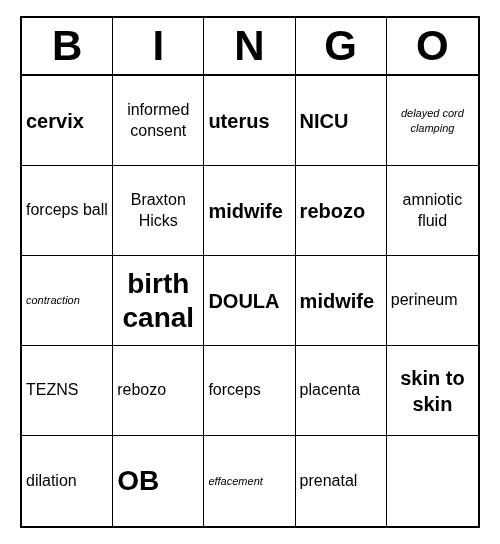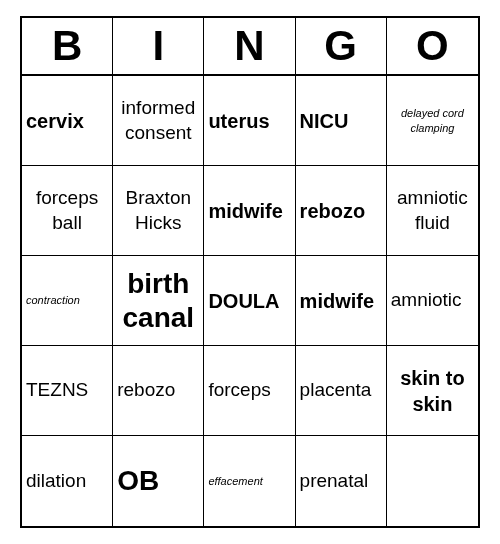--- a/index.html
+++ b/index.html
@@ -58,21 +58,21 @@
 
     .bingo-cell:nth-child(5n) {
       border-right: none;
     }
 
     .bingo-grid .bingo-cell:nth-child(n+21) {
       border-bottom: none;
     }
 
     .cell-text {
-      font-size: 19px;
+      font-size: 16px;
       line-height: 1.3;
       word-break: break-word;
     }
 
     .cell-text.large {
       font-size: 28px;
       font-weight: bold;
       line-height: 1.2;
     }
 
@@ -134,21 +134,21 @@
       <div class="bingo-cell">
         <span class="cell-text large">birth canal</span>
       </div>
       <div class="bingo-cell">
         <span class="cell-text medium">DOULA</span>
       </div>
       <div class="bingo-cell">
         <span class="cell-text medium">midwife</span>
       </div>
       <div class="bingo-cell">
-        <span class="cell-text">amniotic</span>
+        <span class="cell-text">perineum</span>
       </div>
       <div class="bingo-cell">
         <span class="cell-text">TEZNS</span>
       </div>
       <div class="bingo-cell">
         <span class="cell-text">rebozo</span>
       </div>
       <div class="bingo-cell">
         <span class="cell-text">forceps</span>
       </div>

